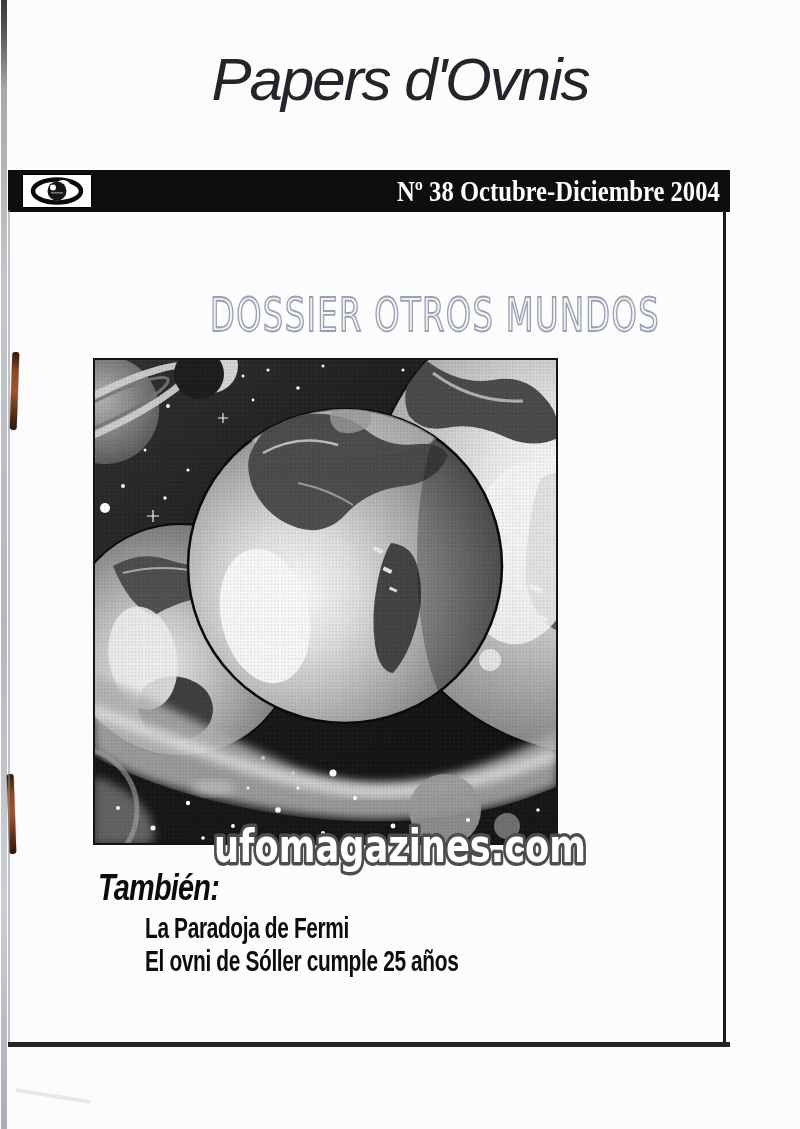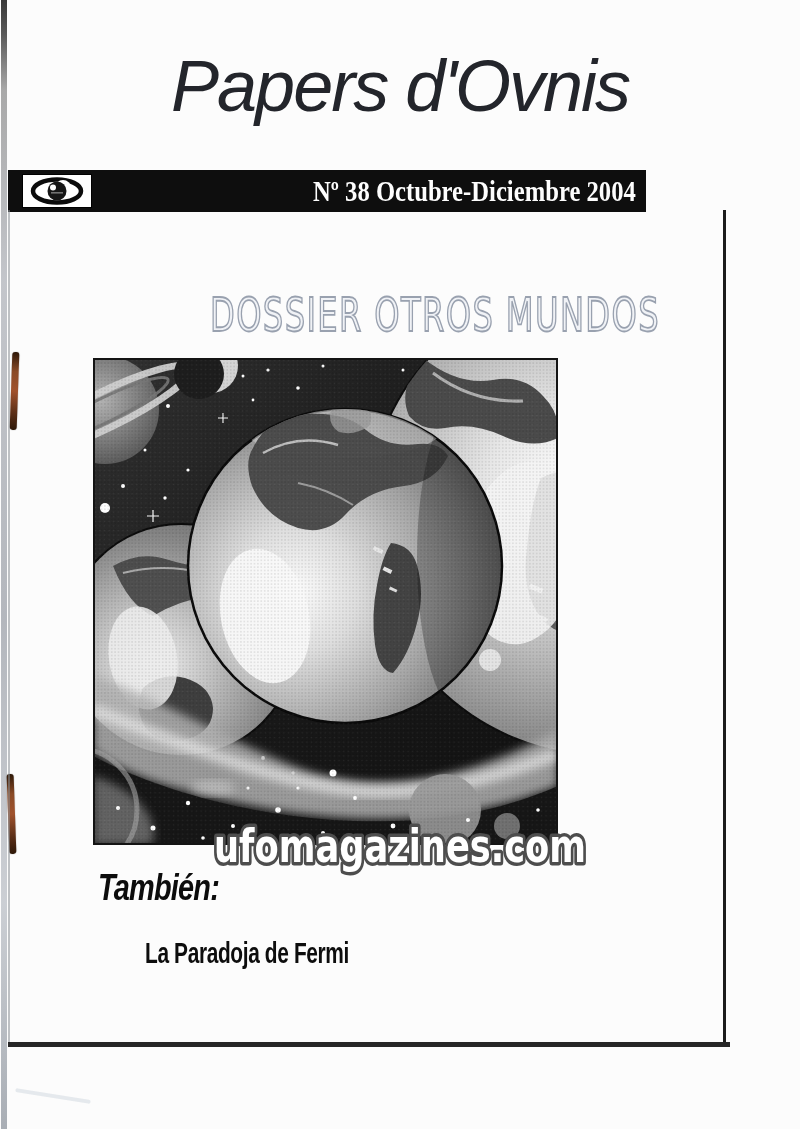--- a/index.html
+++ b/index.html
@@ -21,26 +21,26 @@
   }
   .staple-top{left:11px;top:352px;height:78px;transform:rotate(2deg);}
   .staple-bottom{left:8px;top:774px;height:80px;transform:rotate(-2deg);}
   .smudge{
     position:absolute;left:15px;top:1094px;width:76px;height:4px;
     background:#dfe3e9;transform:rotate(9deg);border-radius:2px;opacity:.8;
   }
   
   .masthead{
     position:absolute;left:0;top:50px;width:800px;text-align:center;
-    font-style:italic;font-weight:400;font-size:72px;line-height:1;
+    font-style:italic;font-weight:400;font-size:60px;line-height:1;
     letter-spacing:-2px;color:#23252b;
   }
   
   .issue-bar{
-    position:absolute;left:8px;top:170px;width:638px;height:42px;
+    position:absolute;left:8px;top:170px;width:722px;height:42px;
     background:#0e0e0e;display:flex;align-items:center;
   }
   .logo-box{
     width:68px;height:32px;background:#fefefe;margin-left:15px;
     display:flex;align-items:center;justify-content:center;
     box-shadow:0 0 0 1px #000;
   }
   .issue-text{
     margin-left:auto;margin-right:10px;color:#fdfdfd;
     font-family:"Liberation Serif",serif;font-weight:700;font-size:29px;
@@ -65,21 +65,21 @@
     fill:#ffffff;stroke:#4d4d4d;stroke-width:7px;paint-order:stroke;
     stroke-linejoin:round;
   }
   
   .also-heading{
     position:absolute;left:98px;top:868px;
     font-size:37px;font-weight:700;font-style:italic;line-height:1.1;
     color:#0c0c0c;transform:scaleX(.78);transform-origin:left top;
     letter-spacing:-1px;white-space:nowrap;
   }
-  .also-list{position:absolute;left:145px;top:937px;}
+  .also-list{position:absolute;left:145px;top:912px;}
   .also-item{height:33px;line-height:33px;white-space:nowrap;}
   .also-item > span{
     display:inline-block;font-size:29px;font-weight:700;color:#0d0d0d;
     letter-spacing:-.5px;transform:scaleX(.72);transform-origin:left center;
   }
 </style>
 </head>
 <body>
 
 <div class="cover">
@@ -280,15 +280,16 @@
     <rect x="1" y="1" width="463" height="485" fill="none" stroke="#141414" stroke-width="2"></rect>
   </svg>
 
   <svg class="watermark-svg" viewBox="0 0 420 60">
     <text x="210" y="45" text-anchor="middle" textLength="372" lengthAdjust="spacingAndGlyphs">ufomagazines.com</text>
   </svg>
 
   <div class="also-heading">También:</div>
   <div class="also-list">
     <div class="also-item"><span>La Paradoja de Fermi</span></div>
+    <div class="also-item"><span>El ovni de Sóller cumple 25 años</span></div>
   </div>
 
 </div>
 
 </body></html>

